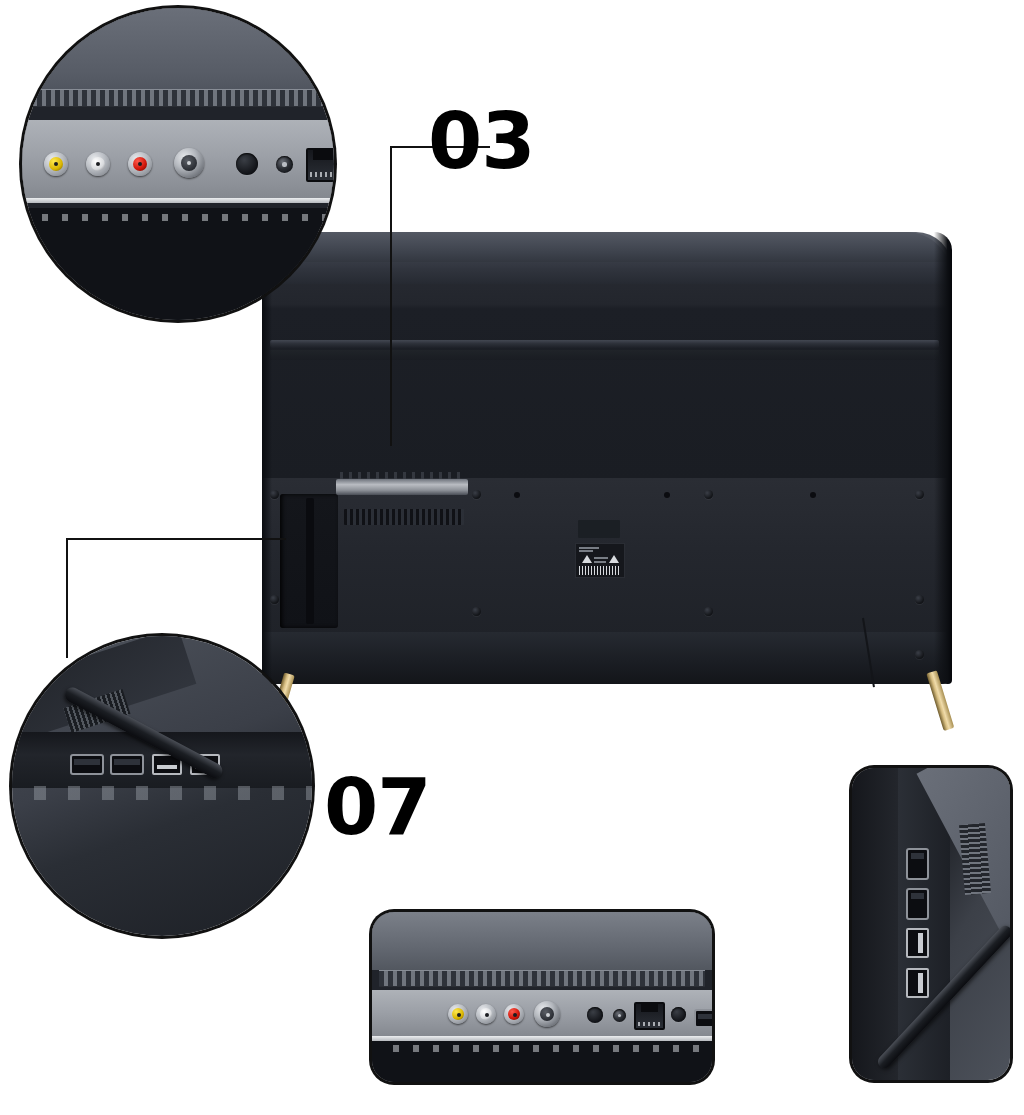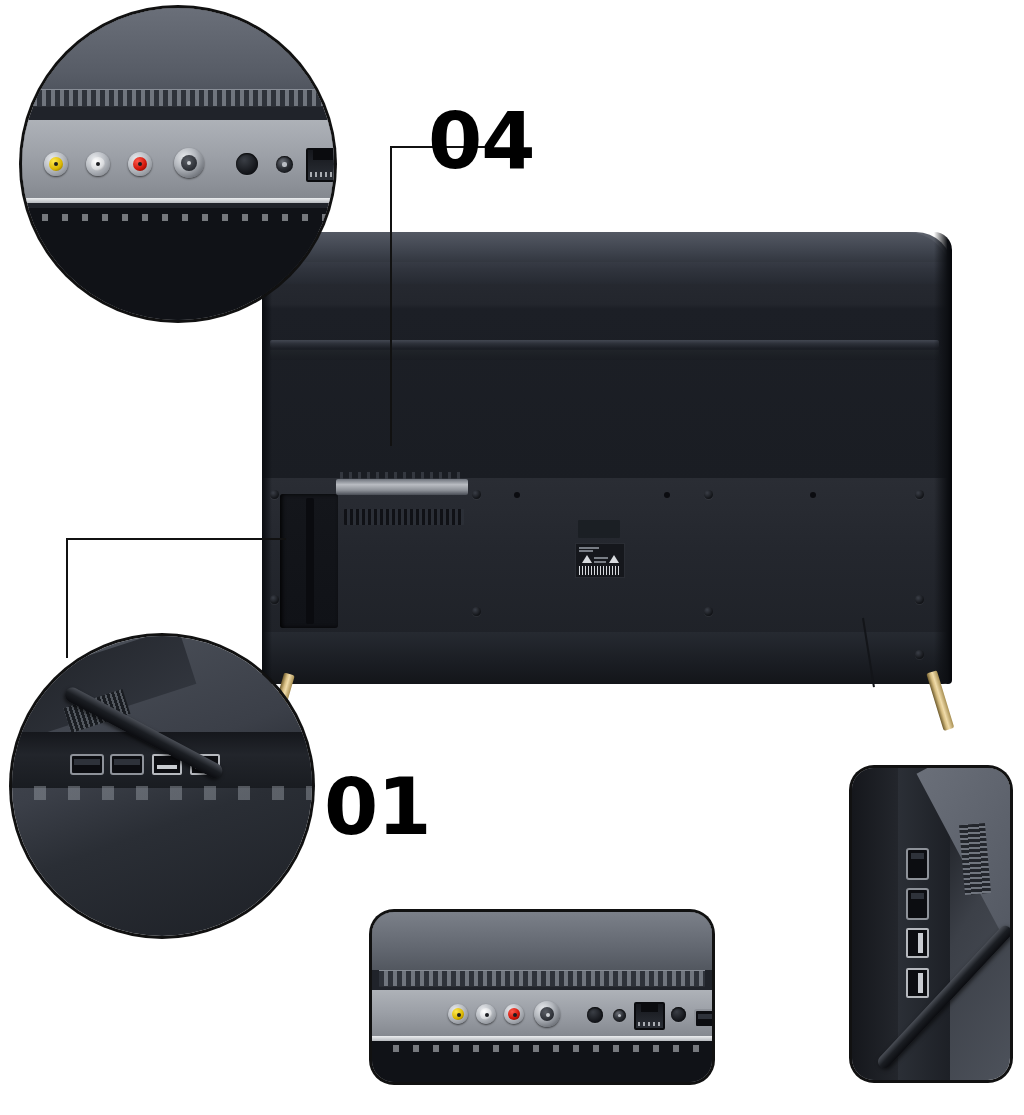--- a/index.html
+++ b/index.html
@@ -231,21 +231,21 @@
         </div>
       <div class="jack" style="left:214px;top:145px;width:22px;height:22px;"></div>
       <div class="jack dc" style="left:254px;top:148px;width:17px;height:17px;"></div>
       <div class="rj45" style="left:284px;top:140px;width:30px;height:30px;">
           <i></i>
           <u></u>
         </div>
     </div>
   </div>
 
-  <div class="numlabel" style="left:428px;top:102px;font-size:78px;">04</div>
+  <div class="numlabel" style="left:428px;top:102px;font-size:78px;">03</div>
 
   <div class="abs circle" style="left:12px;top:636px;width:300px;height:300px;">
     <div class="panel-art" style="background:linear-gradient(160deg,#4d525b 0%,#3b3f48 42%,#2a2e35 60%,#1d2026 100%);">
       <div class="abs" style="left:-20px;top:20px;width:200px;height:60px;
            background:linear-gradient(160deg,#22252b 0%,#31353d 100%);transform:rotate(-18deg);"></div>
       <div class="abs" style="left:54px;top:62px;width:62px;height:26px;
            background:repeating-linear-gradient(90deg,#1a1d22 0 3px,#53585f 3px 5px);transform:rotate(-18deg);"></div>
 
       <div class="abs" style="left:0;top:96px;width:100%;height:56px;
            background:linear-gradient(180deg,#15171c 0%,#22252b 40%,#191c21 100%);"></div>
@@ -264,21 +264,21 @@
           <i></i>
         </div>
       <div class="usb" style="left:178px;top:118px;width:26px;height:17px;">
           <i></i>
         </div>
 
       <div class="antenna" style="left:54px;top:48px;width:176px;height:15px;transform:rotate(28deg);transform-origin:left center;"></div>
     </div>
   </div>
 
-  <div class="numlabel" style="left:324px;top:768px;font-size:78px;">01</div>
+  <div class="numlabel" style="left:324px;top:768px;font-size:78px;">07</div>
 
   <div class="abs rrect" style="left:372px;top:912px;width:340px;height:170px;">
     <div class="panel-art">
       <div class="pa-top" style="height:34%;background:linear-gradient(180deg,#7b8089 0%,#5f646d 70%,#52575f 100%);"></div>
       <div class="pa-vent" style="top:34%;height:15px;"></div>
       <div class="pa-strip" style="top:46%;height:28%;"></div>
       <div class="pa-rail" style="top:73%;"></div>
       <div class="pa-black" style="top:76%;height:24%;"></div>
       <div class="pa-labels" style="top:78%;"></div>
 

